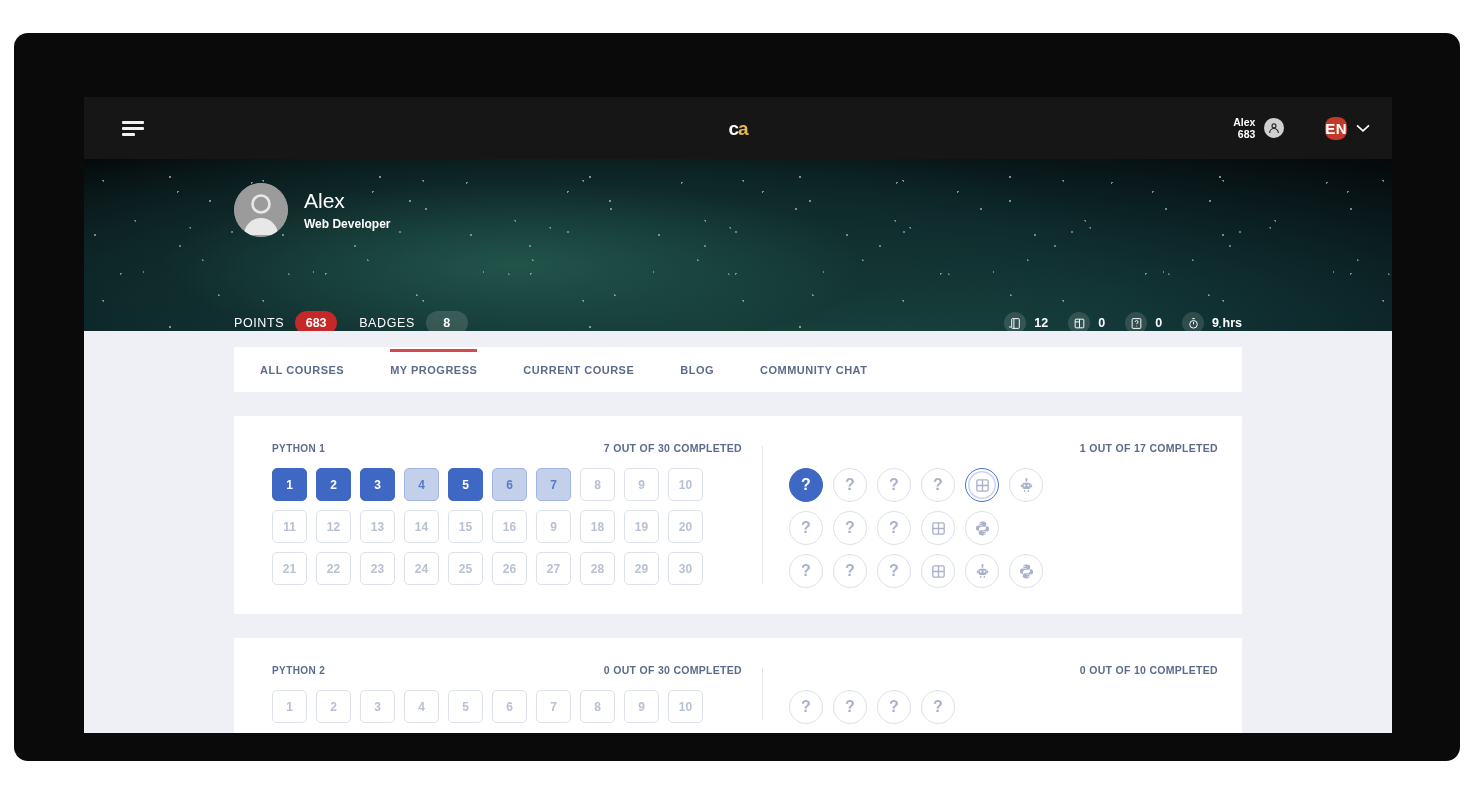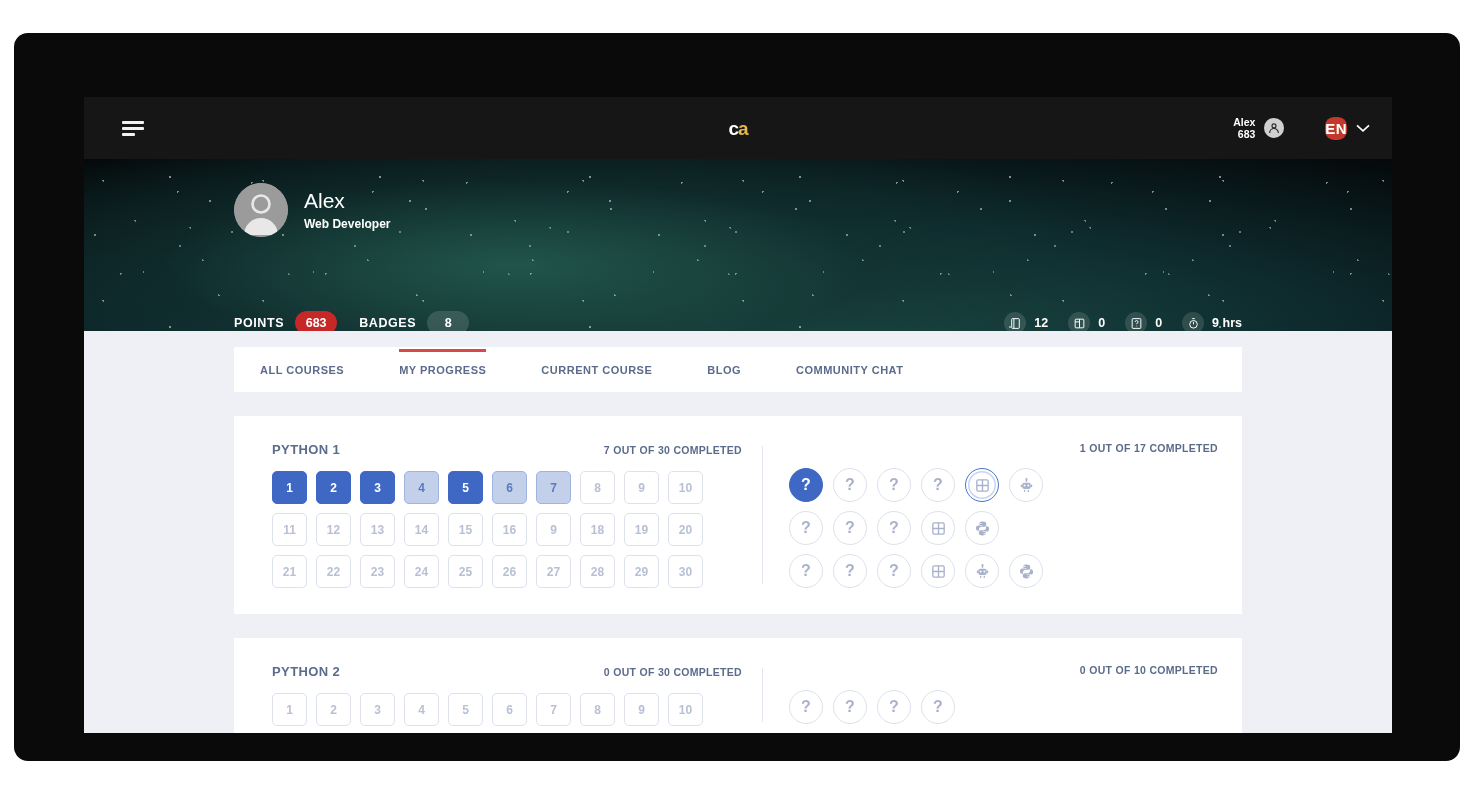--- a/index.html
+++ b/index.html
@@ -134,21 +134,21 @@
     padding: 8px 16px;
     cursor: pointer;
     font-family: "Liberation Sans", sans-serif;
   }
 
   #stats-row {
     position: absolute; left: 150px; right: 150px; top: 152px;
     display: flex; align-items: center; justify-content: space-between;
   }
   #points-group { display: flex; align-items: center; gap: 11px; }
-  .stat-label { color: #ffffff; font-size: 12.5px; font-weight: bold; letter-spacing: .6px; }
+  .stat-label { color: #ffffff; font-size: 12.5px; font-weight: normal; letter-spacing: .6px; }
   .pill {
     display: inline-flex; align-items: center; justify-content: center;
     min-width: 42px; height: 24px; border-radius: 12px;
     font-size: 12.5px; font-weight: bold; color: #fff;
     padding: 0 10px;
   }
   .pill.red { background: #c62828; }
   .pill.dark { background: rgba(255,255,255,.14); }
 
   #icon-stats { display: flex; align-items: center; gap: 20px; }
@@ -163,21 +163,20 @@
 
   
   #content { padding: 0 150px; }
 
   #tabbar {
     background: #ffffff;
     height: 45px;
     display: flex; align-items: center;
     margin-top: 16px;
     padding-left: 26px;
-    gap: 9px;
   }
   .tab {
     position: relative;
     font-size: 11px; font-weight: bold;
     color: #5b6b8c; letter-spacing: .5px;
     padding: 15px 0; margin-right: 46px;
     cursor: pointer;
   }
   .tab.active::before {
     content: "";
@@ -192,21 +191,21 @@
     display: flex;
   }
   .panel-left { width: 470px; flex: none; }
   .panel-divider { width: 1px; background: #e3e6ee; margin: 4px 26px 4px 20px; }
   .panel-right { flex: 1; }
 
   .panel-head {
     display: flex; justify-content: space-between; align-items: baseline;
     margin-bottom: 14px;
   }
-  .panel-title { font-size: 13px; font-weight: bold; color: #5b6b8c; letter-spacing: .4px; }
+  .panel-title { font-size: 10px; font-weight: bold; color: #5b6b8c; letter-spacing: .4px; }
   .panel-meta { font-size: 10.5px; font-weight: bold; color: #5b6b8c; letter-spacing: .3px; }
   .panel-head.right-only { justify-content: flex-end; }
 
   .lesson-grid { display: flex; flex-direction: column; gap: 9px; }
   .lesson-row { display: flex; gap: 9px; }
   .lesson-cell {
     width: 35px; height: 33px; border-radius: 5px;
     display: flex; align-items: center; justify-content: center;
     font-size: 12px; font-weight: bold;
     cursor: pointer;

